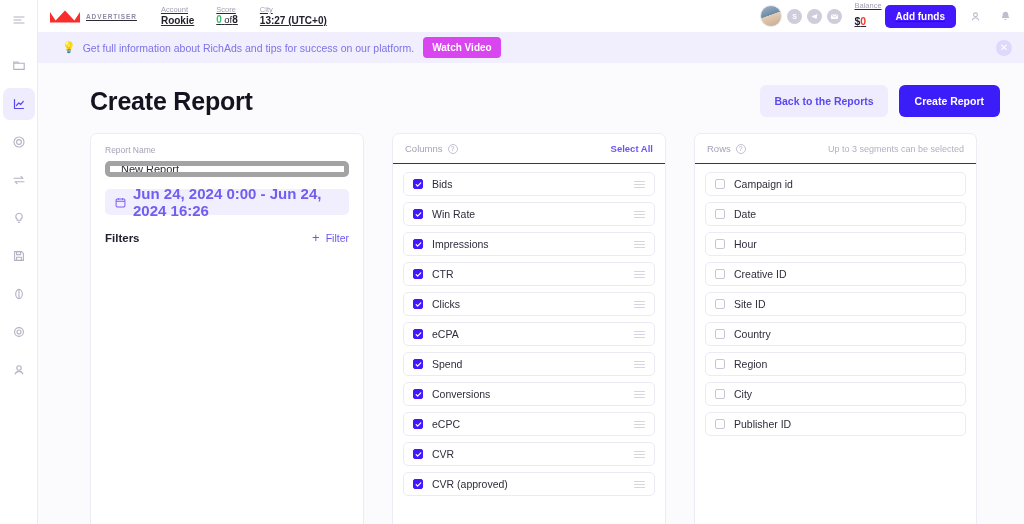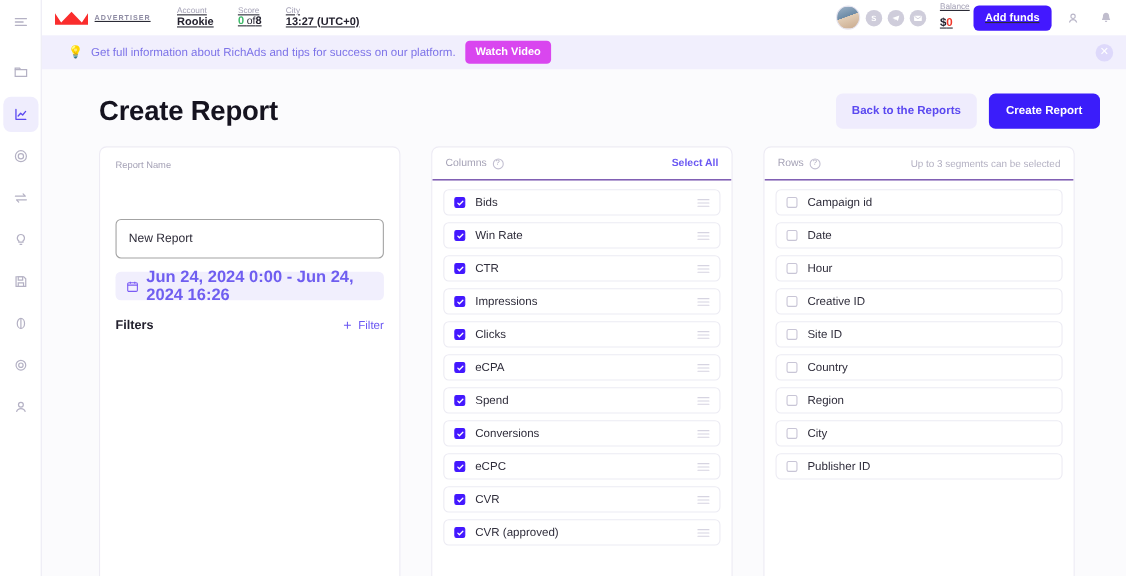--- a/index.html
+++ b/index.html
@@ -151,25 +151,25 @@
     display: flex; flex-direction: column;
   }
   .panel-left { width: 274px; flex: 0 0 274px; }
   .panel-mid  { width: 274px; flex: 0 0 274px; }
   .panel-right{ width: 283px; flex: 0 0 283px; }
 
   
   .pl-body { padding: 11px 14px 0 14px; }
   .field-label { font-size: 8.5px; color: #a5a2b6; margin-bottom: 4px; }
   .text-input {
-    width: 100%; height: 36px;
-    border: 1px solid #a3a3a3; border-radius: 5px;
+    width: 100%; height: 16px;
+    border: 5px solid #a3a3a3; border-radius: 5px;
     padding: 0 11px; font-size: 11px; color: #2d2b38;
     font-family: "Liberation Sans", sans-serif;
-    outline: none; background: #fff; margin-top: 40px;
+    outline: none; background: #fff;
   }
   .date-chip {
     margin-top: 12px;
     height: 26px; border-radius: 5px;
     background: #f1effd;
     display: flex; align-items: center;
     padding: 0 10px; cursor: pointer;
   }
   .cal-ic { color: #7b5bf5; margin-right: 7px; display: flex; }
   .date-text { font-size: 15px; color: #6f5ef0; font-weight: 600; }
@@ -461,35 +461,35 @@
                   <span></span>
                   <span></span>
                 </span>
               </div>
               <div class="list-item">
                 <span class="cb on">
                   <svg width="7" height="7" viewBox="0 0 8 8" fill="none" stroke="#ffffff" stroke-width="1.4" stroke-linecap="round" stroke-linejoin="round">
                     <path d="M1.4 4.2 L3 5.8 L6.6 2.2"></path>
                   </svg>
                 </span>
+                <span class="li-label">Impressions</span>
+                <span class="li-spacer"></span>
+                <span class="drag">
+                  <span></span>
+                  <span></span>
+                  <span></span>
+                </span>
+              </div>
+              <div class="list-item">
+                <span class="cb on">
+                  <svg width="7" height="7" viewBox="0 0 8 8" fill="none" stroke="#ffffff" stroke-width="1.4" stroke-linecap="round" stroke-linejoin="round">
+                    <path d="M1.4 4.2 L3 5.8 L6.6 2.2"></path>
+                  </svg>
+                </span>
                 <span class="li-label">CTR</span>
-                <span class="li-spacer"></span>
-                <span class="drag">
-                  <span></span>
-                  <span></span>
-                  <span></span>
-                </span>
-              </div>
-              <div class="list-item">
-                <span class="cb on">
-                  <svg width="7" height="7" viewBox="0 0 8 8" fill="none" stroke="#ffffff" stroke-width="1.4" stroke-linecap="round" stroke-linejoin="round">
-                    <path d="M1.4 4.2 L3 5.8 L6.6 2.2"></path>
-                  </svg>
-                </span>
-                <span class="li-label">Impressions</span>
                 <span class="li-spacer"></span>
                 <span class="drag">
                   <span></span>
                   <span></span>
                   <span></span>
                 </span>
               </div>
               <div class="list-item">
                 <span class="cb on">
                   <svg width="7" height="7" viewBox="0 0 8 8" fill="none" stroke="#ffffff" stroke-width="1.4" stroke-linecap="round" stroke-linejoin="round">

